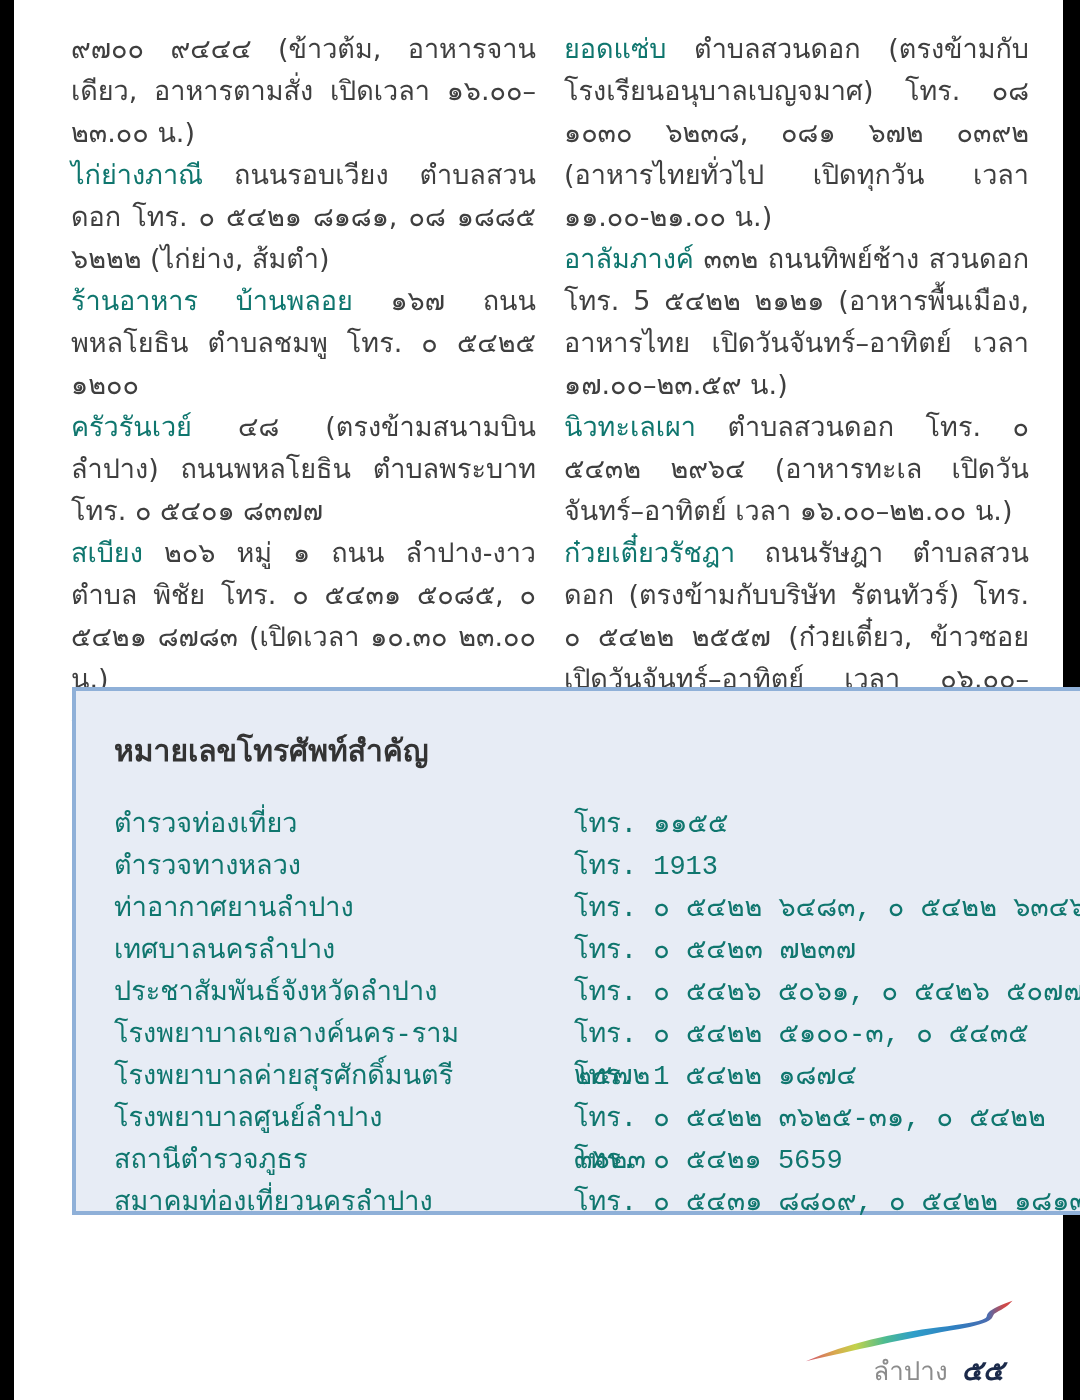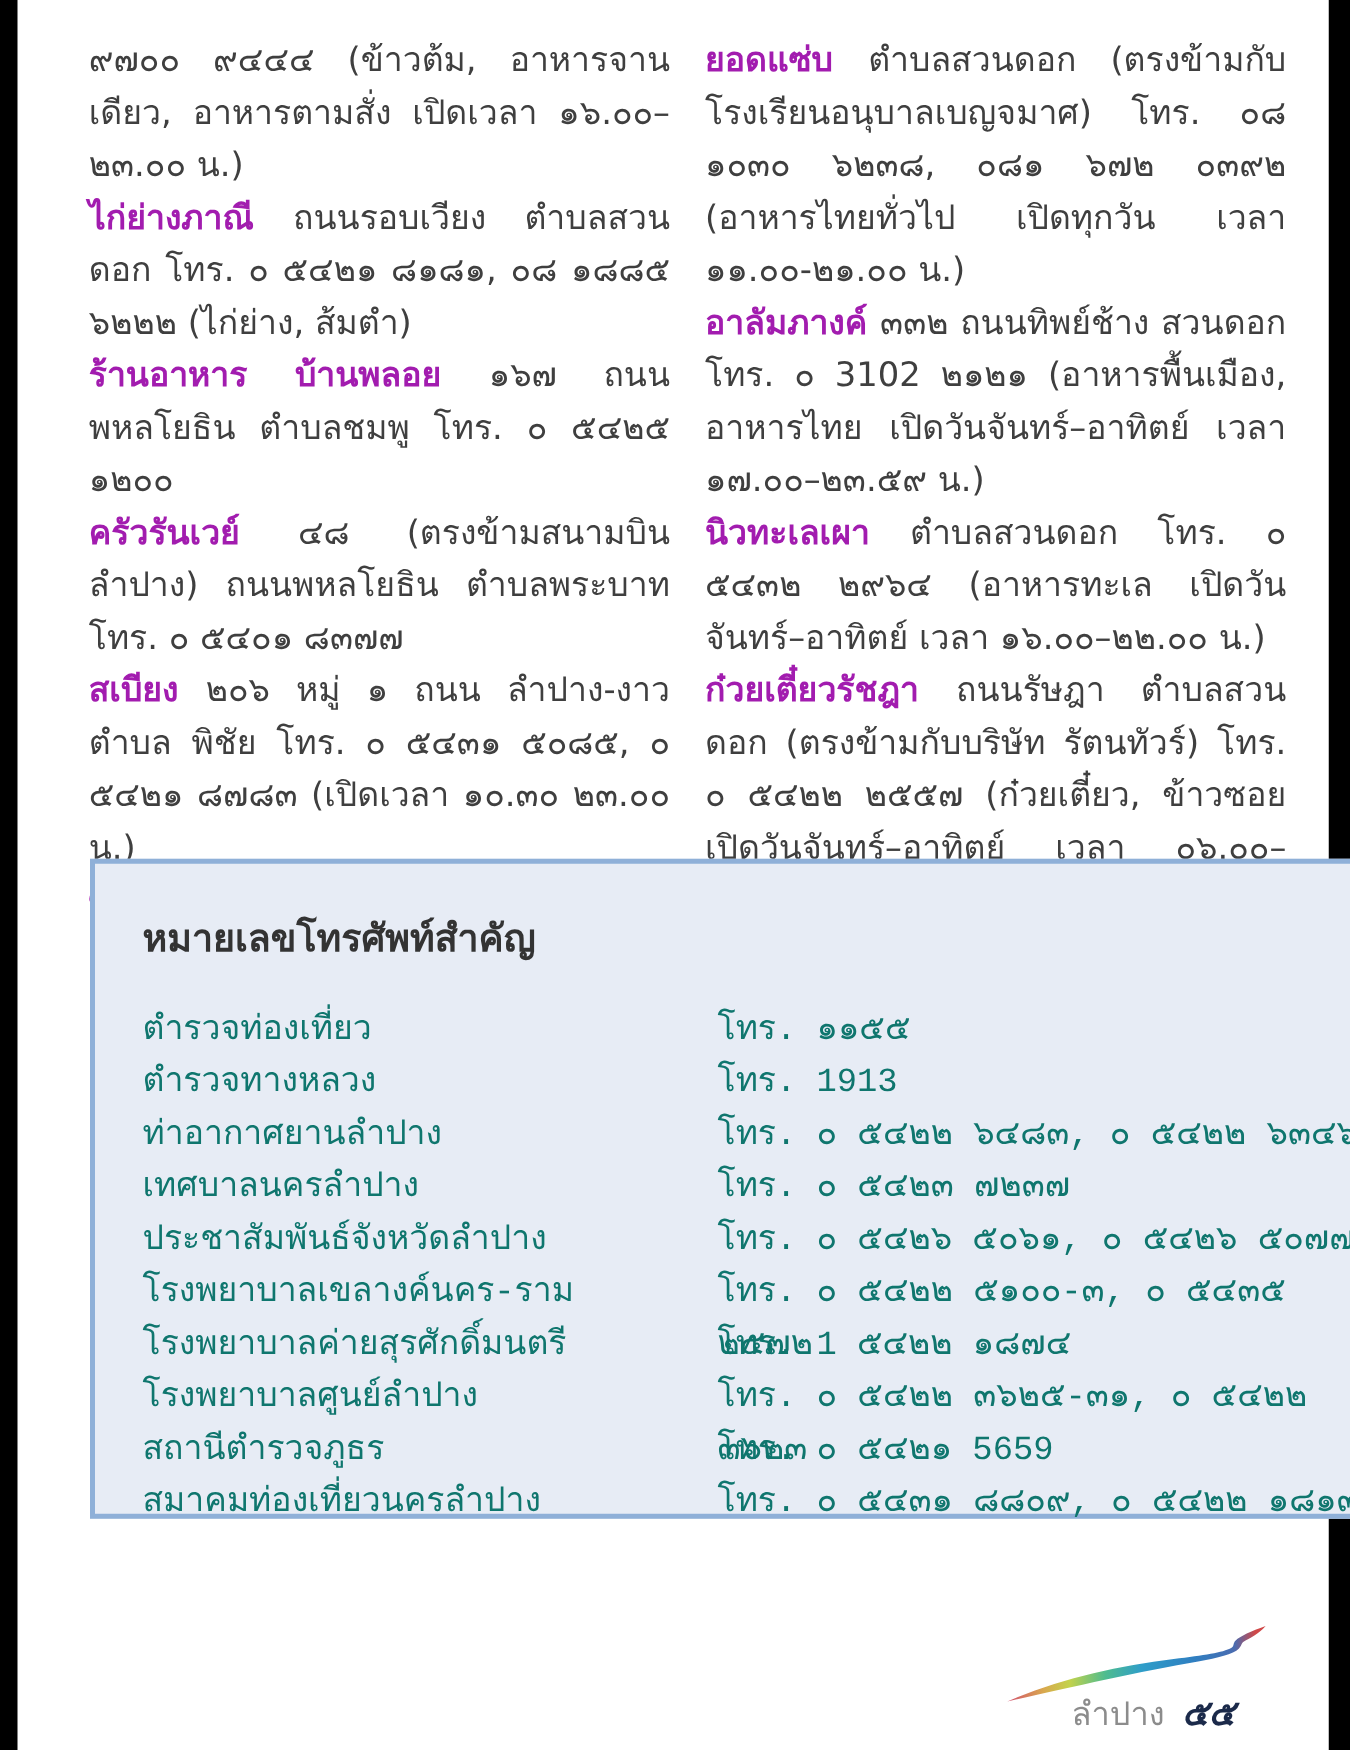--- a/index.html
+++ b/index.html
@@ -15,42 +15,42 @@
   .edge-strip { position:absolute; top:0; bottom:0; background:#000; }
   .edge-left  { left:0;  width:14px; }
   .edge-right { right:0; width:17px; }
 
   .columns {
     position:absolute; left:55px; top:28px; width:958px;
     display:flex; gap:28px;margin-left:16px;
   }
   .col { width:465px; font-size:27px; line-height:42px; text-align:justify; }
   .entry { margin:0; color:#3f3f3f; }
-  .rname { color:#a21caf; font-weight:bold; }
+  .rname { color:#0f766e; font-weight:normal; }
 
   .phone-box {
     position:absolute; left:72px; top:687px; width:1048px; height:528px;
     background:#e7ecf5;
     border:4px solid #8fb0d8;
   }
   .phone-box-title {
     margin:36px 0 0 38px;
     font-size:30px; font-weight:bold; color:#333333;
   }
   .phone-rows { margin-top:30px; padding:0 24px 0 38px; }
   .phone-row { display:flex; height:42px; line-height:42px; font-size:27px; color:#0f766e;font-family:Liberation Mono, monospace; }
   .phone-name { width:460px; flex:none; }
   .phone-number { flex:1; }
 
   .footer {
     position:absolute; left:780px; top:1300px; width:260px; height:90px;
   }
   .swoosh { position:absolute; left:0; top:0; width:260px; height:62px; }
   .footer-text {
-    position:absolute; right:52px; top:48px;
+    position:absolute; right:36px; top:48px;
     font-size:26px; color:#8c8c8c; white-space:nowrap;
   }
   .footer-page {
     color:#1b2a4a; font-weight:bold; font-style:italic;
     font-size:28px; margin-left:14px;
   }
 </style>
 </head>
 <body>
 
@@ -61,21 +61,21 @@
   <div class="col">
       <p class="entry"><span>๙๗๐๐ ๙๔๔๔ (ข้าวต้ม, อาหารจานเดียว, อาหารตามสั่ง เปิดเวลา ๑๖.๐๐–๒๓.๐๐ น.)</span></p>
       <p class="entry"><b class="rname">ไก่ย่างภาณี  </b><span>ถนนรอบเวียง ตำบลสวนดอก โทร. ๐ ๕๔๒๑ ๘๑๘๑, ๐๘ ๑๘๘๕ ๖๒๒๒ (ไก่ย่าง, ส้มตำ)</span></p>
       <p class="entry"><b class="rname">ร้านอาหาร บ้านพลอย  </b><span>๑๖๗ ถนน พหลโยธิน ตำบลชมพู โทร. ๐ ๕๔๒๕ ๑๒๐๐</span></p>
       <p class="entry"><b class="rname">ครัวรันเวย์  </b><span>๔๘ (ตรงข้ามสนามบินลำปาง) ถนนพหลโยธิน ตำบลพระบาท โทร. ๐ ๕๔๐๑ ๘๓๗๗</span></p>
       <p class="entry"><b class="rname">สเบียง  </b><span>๒๐๖ หมู่ ๑ ถนน ลำปาง-งาว ตำบล พิชัย โทร. ๐ ๕๔๓๑ ๕๐๘๕, ๐ ๕๔๒๑ ๘๗๘๓ (เปิดเวลา ๑๐.๓๐ ๒๓.๐๐ น.)</span></p>
       <p class="entry"><b class="rname">ซุปเปอร์แซ่บ  </b><span>๙/๑๐ ถนนมนตรี ตำบลสบตุ๋ย โทร. ๐๘ ๑๗๘๓ ๐๒๑๙, ๐ ๕๔๓๑ ๘๑๓๙ (อาหารอีสาน เปิดวันจันทร์–ศุกร์ เวลา ๑๑.๐๐–๒๒.๐๐ น.)</span></p>
     </div>
   <div class="col">
       <p class="entry"><b class="rname">ยอดแซ่บ  </b><span>ตำบลสวนดอก (ตรงข้ามกับโรงเรียนอนุบาลเบญจมาศ) โทร. ๐๘ ๑๐๓๐ ๖๒๓๘, ๐๘๑ ๖๗๒ ๐๓๙๒ (อาหารไทยทั่วไป เปิดทุกวัน เวลา ๑๑.๐๐-๒๑.๐๐ น.)</span></p>
-      <p class="entry"><b class="rname">อาลัมภางค์  </b><span>๓๓๒ ถนนทิพย์ช้าง สวนดอก โทร. ๐ 3102 ๒๑๒๑ (อาหารพื้นเมือง, อาหารไทย เปิดวันจันทร์–อาทิตย์ เวลา ๑๗.๐๐–๒๓.๕๙ น.)</span></p>
+      <p class="entry"><b class="rname">อาลัมภางค์  </b><span>๓๓๒ ถนนทิพย์ช้าง สวนดอก โทร. 5 ๕๔๒๒ ๒๑๒๑ (อาหารพื้นเมือง, อาหารไทย เปิดวันจันทร์–อาทิตย์ เวลา ๑๗.๐๐–๒๓.๕๙ น.)</span></p>
       <p class="entry"><b class="rname">นิวทะเลเผา  </b><span>ตำบลสวนดอก โทร. ๐ ๕๔๓๒ ๒๙๖๔ (อาหารทะเล เปิดวันจันทร์–อาทิตย์ เวลา ๑๖.๐๐–๒๒.๐๐ น.)</span></p>
       <p class="entry"><b class="rname">ก๋วยเตี๋ยวรัชฎา  </b><span>ถนนรัษฎา ตำบลสวนดอก (ตรงข้ามกับบริษัท รัตนทัวร์) โทร. ๐ ๕๔๒๒ ๒๕๕๗ (ก๋วยเตี๋ยว, ข้าวซอย เปิดวันจันทร์–อาทิตย์ เวลา ๐๖.๐๐–๑๕.๐๐ น.)</span></p>
     </div>
 </div>
 
 <div class="phone-box">
   <div class="phone-box-title">หมายเลขโทรศัพท์สำคัญ</div>
   <div class="phone-rows">
       <div class="phone-row">
         <div class="phone-name">ตำรวจท่องเที่ยว</div>

